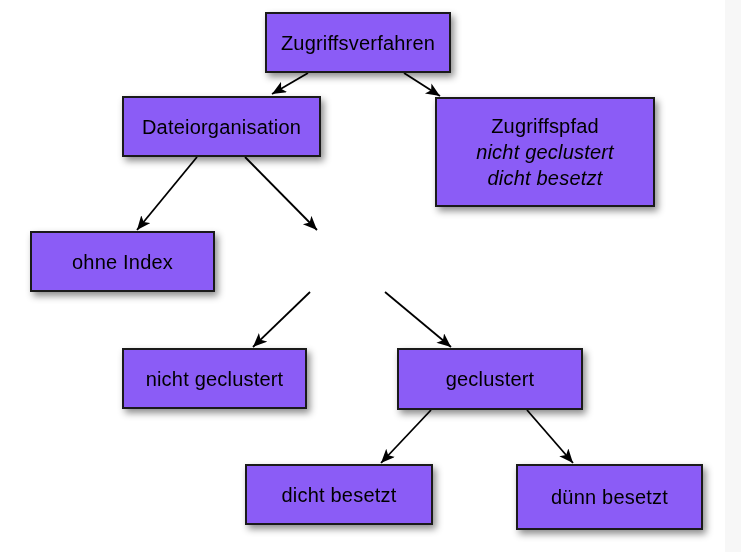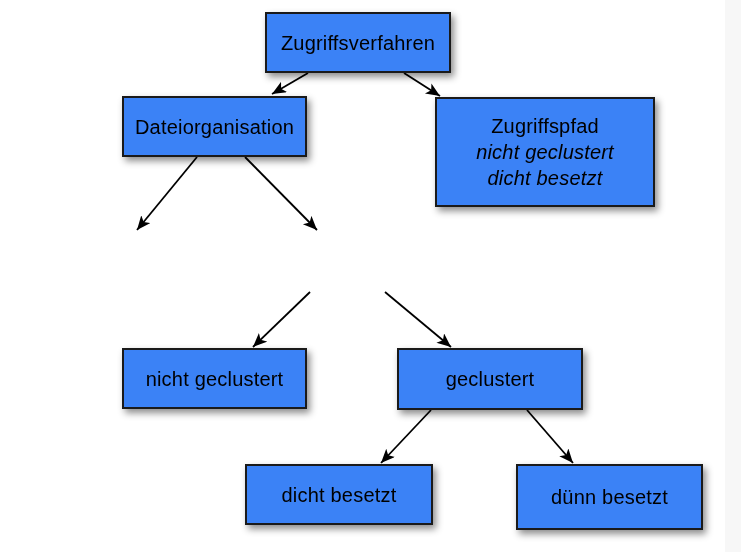--- a/index.html
+++ b/index.html
@@ -27,36 +27,36 @@
     position: absolute;
     left: 0;
     top: 0;
     width: 741px;
     height: 552px;
     pointer-events: none;
   }
   .node {
     position: absolute;
     box-sizing: border-box;
-    background: #3b82f6;
+    background: #8b5cf6;
     border: 2px solid #1a1a1a;
     box-shadow: 3px 4px 7px rgba(0,0,0,0.45);
     display: flex;
     flex-direction: column;
     align-items: center;
     justify-content: center;
     text-align: center;
     color: #000000;
     font-size: 20px;
     letter-spacing: 0.2px;
     line-height: 26px;
   }
   .node .italic { font-style: italic; }
   #n-zugriffsverfahren { left: 265px; top: 12px;  width: 186px; height: 61px; }
-  #n-dateiorganisation { left: 122px; top: 96px;  width: 185px; height: 61px; }
+  #n-dateiorganisation { left: 122px; top: 96px;  width: 199px; height: 61px; }
   #n-zugriffspfad      { left: 435px; top: 97px;  width: 220px; height: 110px; }
   #n-ohne-index        { left: 30px;  top: 231px; width: 185px; height: 61px; }
   #n-primaerindex      { left: 253px; top: 231px; width: 187px; height: 61px; }
   #n-nicht-geclustert  { left: 122px; top: 348px; width: 185px; height: 61px; }
   #n-geclustert        { left: 397px; top: 348px; width: 186px; height: 62px; justify-content: center; }
   #n-dicht-besetzt     { left: 245px; top: 464px; width: 188px; height: 61px; }
   #n-duenn-besetzt     { left: 516px; top: 464px; width: 187px; height: 66px; }
 </style>
 </head>
 <body>
@@ -88,20 +88,23 @@
   <div class="node" id="n-dateiorganisation">
     <span>Dateiorganisation</span>
   </div>
 
   <div class="node" id="n-zugriffspfad">
     <span>Zugriffspfad</span>
     <span class="italic">nicht geclustert</span>
     <span class="italic">dicht besetzt</span>
   </div>
 
+  <div class="node" id="n-ohne-index">
+    <span>ohne Index</span>
+  </div>
 
 
   <div class="node" id="n-nicht-geclustert">
     <span>nicht geclustert</span>
   </div>
 
   <div class="node" id="n-geclustert">
     <span>geclustert</span>
   </div>
 

